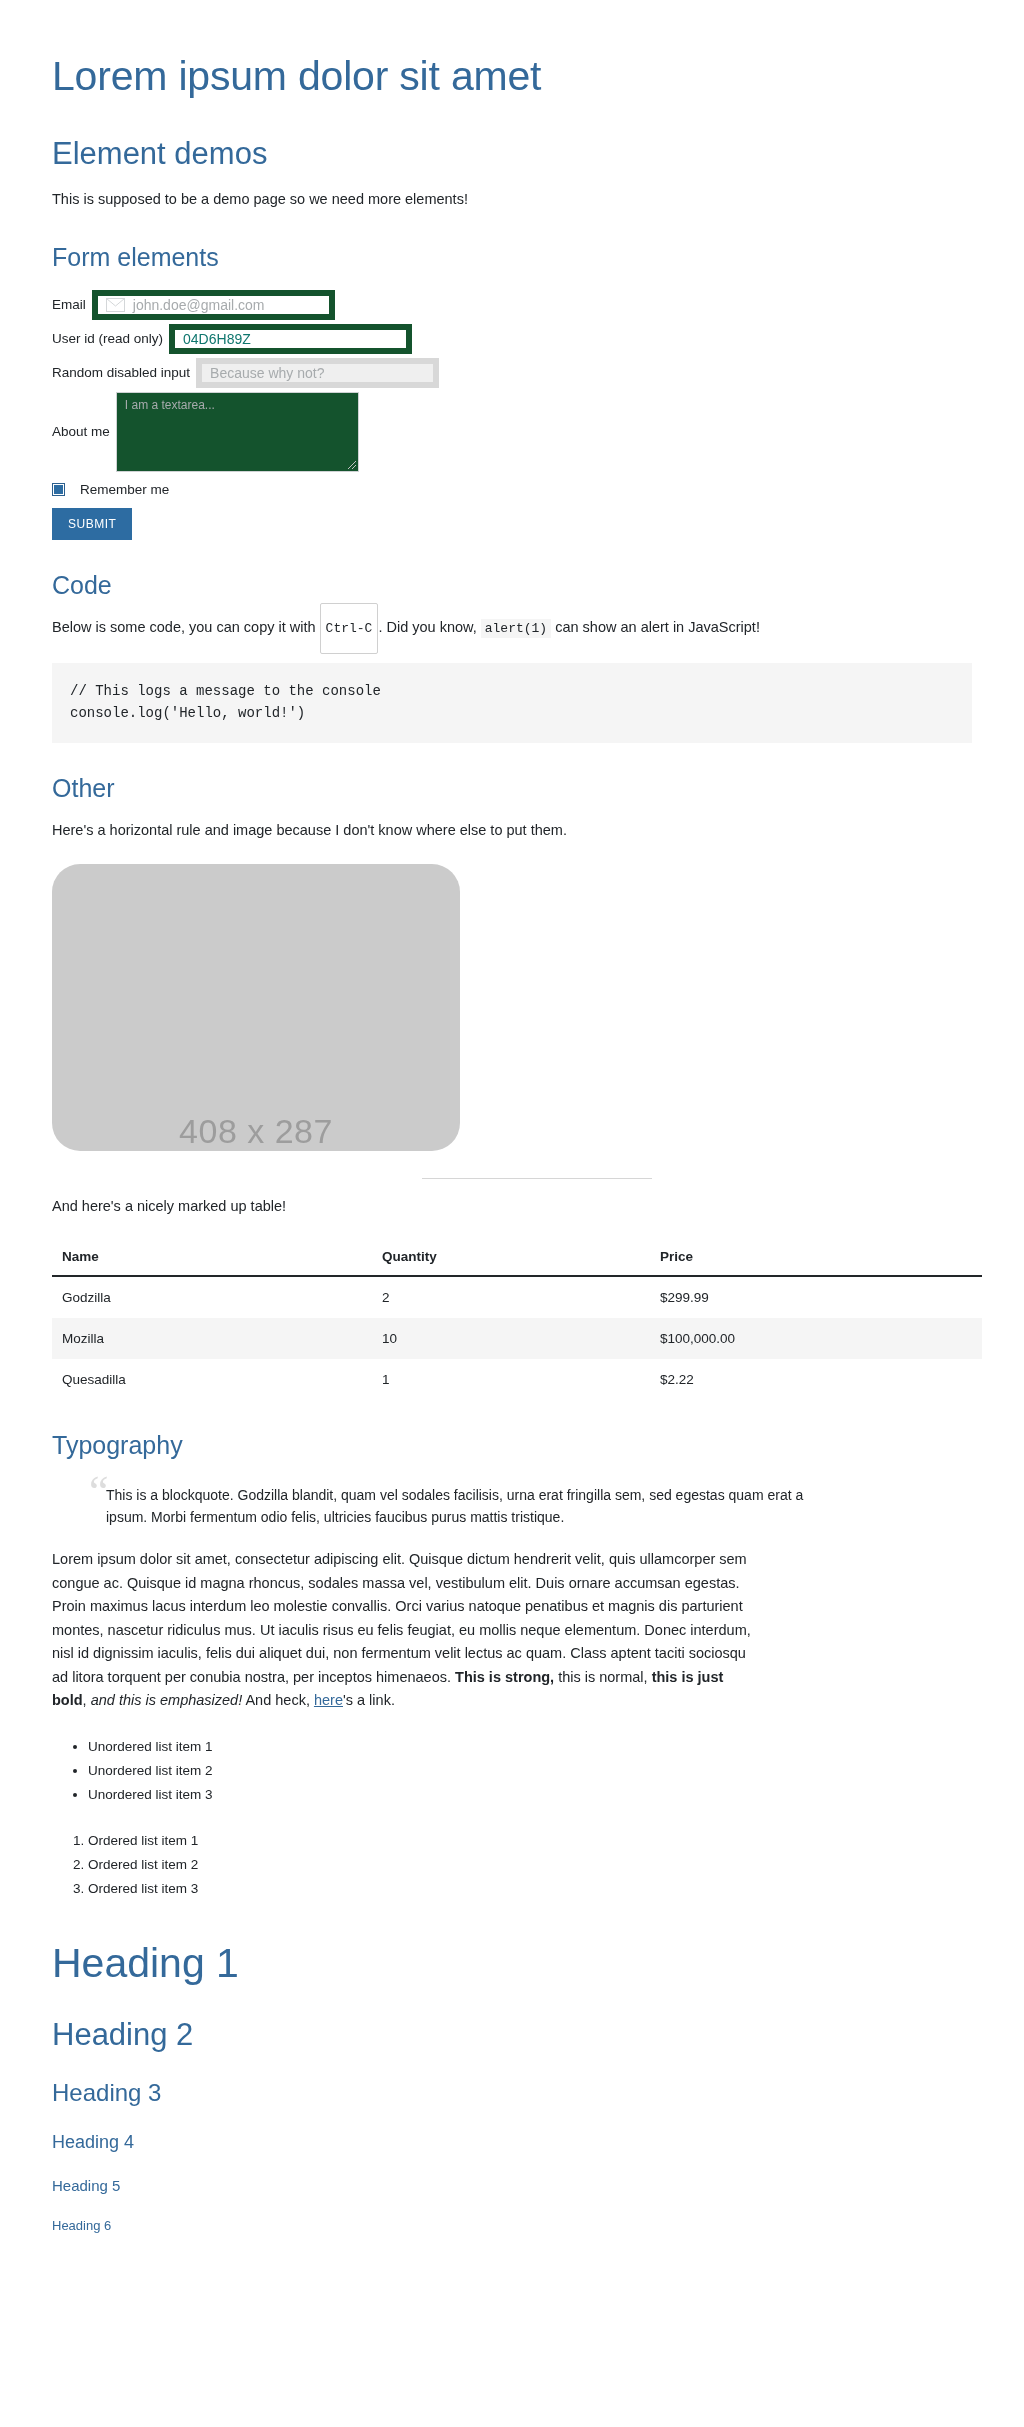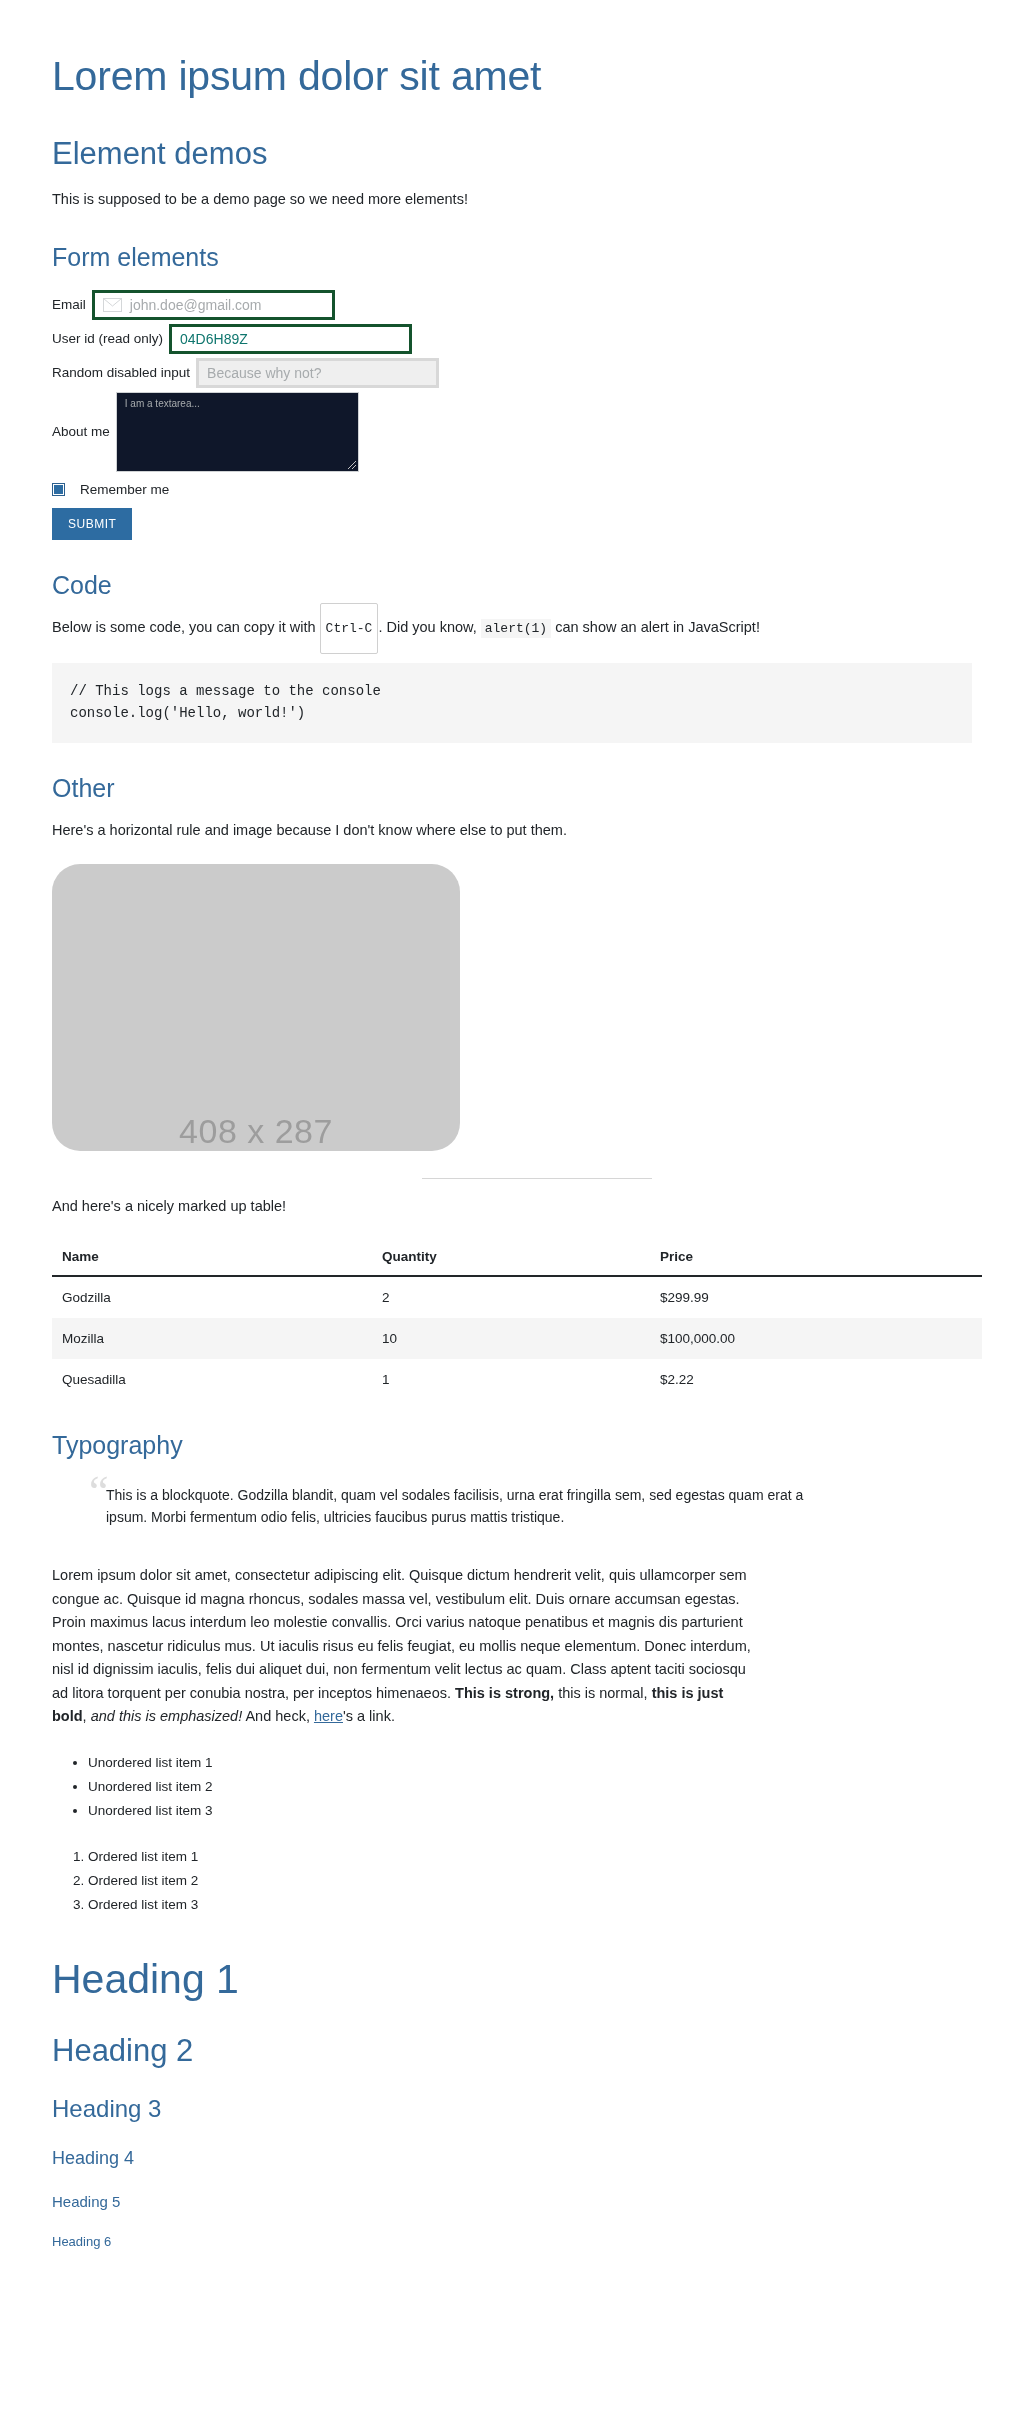--- a/index.html
+++ b/index.html
@@ -58,21 +58,21 @@
     align-items: center;
     margin-bottom: 4px;
   }
   .frow .flabel {
     font-size: 13.5px;
     color: #212529;
     white-space: nowrap;
     padding-right: 6px;
   }
   .inputbox {
-    border: 3px solid #14532d;
+    border: 6px solid #14532d;
     background: #ffffff;
     height: 30px;
     box-sizing: border-box;
     display: flex;
     align-items: center;
     padding: 0 8px;
     font-size: 14px;
   }
   .inputbox.email { width: 243px; }
   .inputbox.userid { width: 243px; }
@@ -85,26 +85,26 @@
   .ph { color: #a7abad; }
   .val { color: #0f766e; text-align: center; }
   .mail-icon {
     width: 19px;
     height: 14px;
     margin-right: 8px;
     flex: 0 0 auto;
   }
   .textarea {
     border: 1px solid #cfd2d4;
-    background: #0f172a;
+    background: #14532d;
     width: 243px;
     height: 80px;
     box-sizing: border-box;
     padding: 5px 8px;
-    font-size: 10px;
+    font-size: 12px;
     color: #a7abad;
     position: relative;
   }
   .textarea .grip {
     position: absolute;
     right: 1px;
     bottom: 1px;
     width: 12px;
     height: 12px;
   }
@@ -234,21 +234,21 @@
     position: absolute;
     left: -3px;
     top: -14px;
     font-size: 44px;
     color: #dddddd;
     font-family: "Liberation Serif", serif;
     line-height: 1;
   }
   p.prose {
     max-width: 700px;
-    margin-top: 36px;
+    margin-top: 20px;
   }
   a.link {
     color: #34699a;
     text-decoration: underline;
   }
   ul.demo, ol.demo {
     font-size: 13.5px;
     line-height: 1.78;
     margin: 22px 0 0 0;
     padding-left: 36px;

